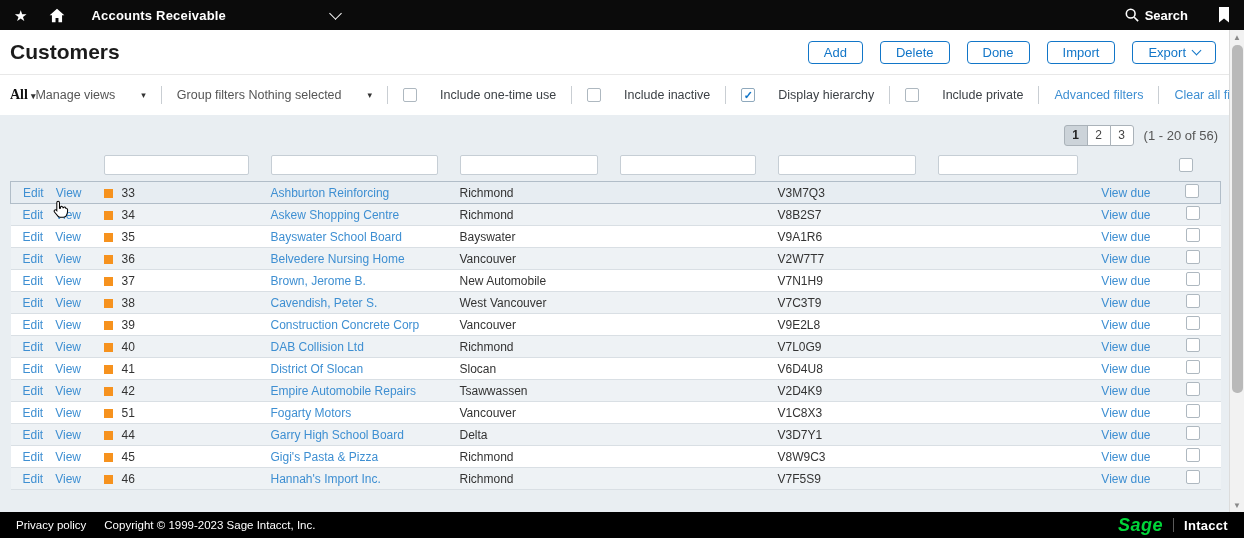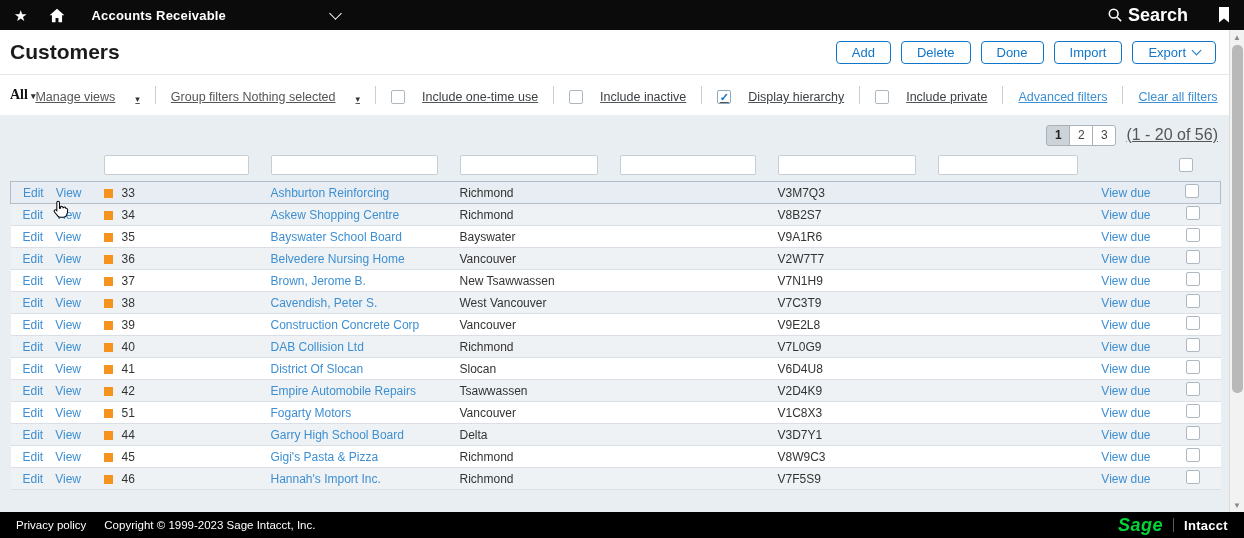--- a/index.html
+++ b/index.html
@@ -14,63 +14,63 @@
     padding:0 14px; color:#fff;
   }
   .topbar .star { font-size:15px; line-height:1; margin-right:22px; cursor:pointer; }
   .topbar .home { margin-right:26px; display:flex; cursor:pointer; }
   .module-picker { display:flex; align-items:center; gap:105px; cursor:pointer; }
   .module-label { font-size:13px; font-weight:bold; letter-spacing:.2px; }
   .chev { width:9px; height:9px; border-right:1.5px solid #fff; border-bottom:1.5px solid #fff;
           transform:rotate(45deg); margin-top:-4px; }
   .topbar .spacer { flex:1; }
   .search { display:flex; align-items:center; gap:6px; margin-right:30px; cursor:pointer; }
-  .search-label { font-size:18px; font-weight:bold; }
+  .search-label { font-size:13px; font-weight:bold; }
   .bookmark { display:flex; cursor:pointer; }
   
   .pagehead {
     height:45px; display:flex; align-items:center;
     padding:0 28px 0 10px; border-bottom:1px solid #e8e8e8;
   }
   .page-title { font-size:21px; font-weight:bold; color:#1b1b1b; }
-  .toolbar { margin-left:auto; display:flex; gap:10px; }
+  .toolbar { margin-left:auto; display:flex; gap:17px; }
   .btn {
     background:#fff; border:1px solid var(--accent); color:var(--accent);
     font-family:inherit; font-size:13px; height:23px; padding:0 15px;
     border-radius:4px; cursor:pointer; display:flex; align-items:center; gap:7px;
   }
   .btn .chev-sm { width:7px; height:7px; border-right:1.5px solid var(--accent);
     border-bottom:1.5px solid var(--accent); transform:rotate(45deg); margin-top:-3px; }
   
   .filterbar {
     height:40px; display:flex; align-items:center; padding:0 10px; font-size:12.5px;
   }
   .all-picker { font-size:14px; font-weight:bold; color:#111; cursor:pointer;font-family:Liberation Serif, serif; }
   .tri { font-size:9px; color:#333; margin-left:3px; }
-  .fitem { padding:0 15px; display:flex; align-items:flex-end; gap:17px; color:#555;
-           border-left:1px solid #c9ced3; height:18px; cursor:pointer; white-space:nowrap;text-decoration:underline; }
+  .fitem { padding:0 15px; display:flex; align-items:center; gap:23px; color:#555;
+           border-left:1px solid #c9ced3; height:18px; cursor:pointer; white-space:nowrap; }
   .fitem.first { border-left:none; padding-left:0; }
   .fitem.linkish { color:var(--link); }
   .cb { width:14px; height:14px; background:#fff; border:1px solid #aeb8c0; border-radius:2px;
         display:inline-flex; align-items:center; justify-content:center;
         font-size:11px; font-weight:bold; color:var(--accent); flex:0 0 auto; }
   .cb.checked { border-color:#8fa9bd; }
   .cb-label { color:#3c4146; }
   
   .panel { height:397px; background:var(--panel); padding-top:8px; }
   .pagerow { display:flex; justify-content:flex-end; align-items:center;
              padding-right:26px; height:24px; gap:10px; }
   .pages { display:flex; }
   .pagebtn { width:24px; height:21px; border:1px solid #aab2b9; background:#fff;
              font-size:12px; color:#444; display:flex; align-items:center; justify-content:center;
              cursor:pointer; margin-left:-1px; }
   .pagebtn:first-child { border-radius:3px 0 0 3px; margin-left:0; }
   .pagebtn:last-child { border-radius:0 3px 3px 0; }
   .pagebtn.active { background:#ccd3d9; font-weight:bold; color:#222; }
-  .pagerange { font-size:16px; color:#555;text-decoration:underline; }
+  .pagerange { font-size:13px; color:#555; }
   
   table.grid { border-collapse:collapse; table-layout:fixed; margin:6px 24px 0 10px;
                width:1210px; font-size:12px; }
   col.c-act   { width:85px; }  col.c-id   { width:167px; }
   col.c-name  { width:189px; } col.c-city { width:160px; }
   col.c-state { width:158px; } col.c-zip  { width:160px; }
   col.c-type  { width:162px; } col.c-due  { width:73px; }
   col.c-del   { width:56px; }
   thead th { text-align:left; font-weight:normal; color:#3c4146; font-size:12px;
              padding:2px 8px 2px 8px; vertical-align:bottom; }
@@ -296,21 +296,21 @@
     <td></td>
     <td class="due"><a class="lnk">View due</a></td>
     <td class="del"><span class="cb"></span></td>
   </tr>
         <tr>
     <td class="actions">
       <a class="lnk">Edit</a><a class="lnk">View</a>
     </td>
     <td><span class="sq"></span><span>37</span></td>
     <td><a class="lnk">Brown, Jerome B.</a></td>
-    <td>New Tsawwassen</td>
+    <td>New Automobile</td>
     <td></td>
     <td>V7N1H9</td>
     <td></td>
     <td class="due"><a class="lnk">View due</a></td>
     <td class="del"><span class="cb"></span></td>
   </tr>
         <tr class="even">
     <td class="actions">
       <a class="lnk">Edit</a><a class="lnk">View</a>
     </td>

